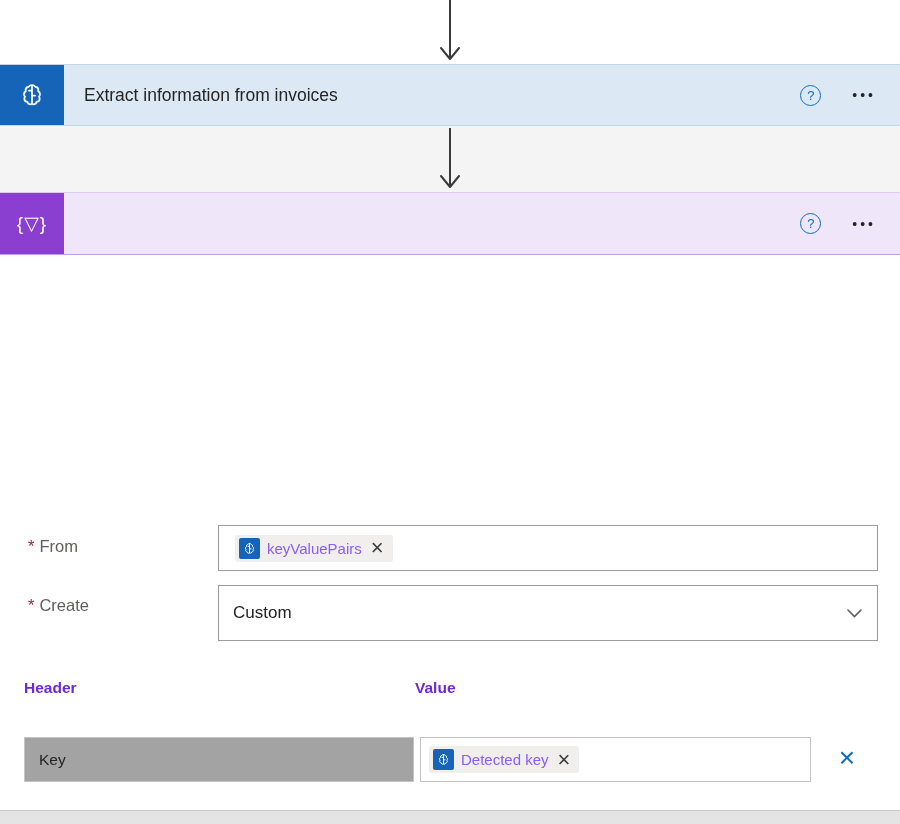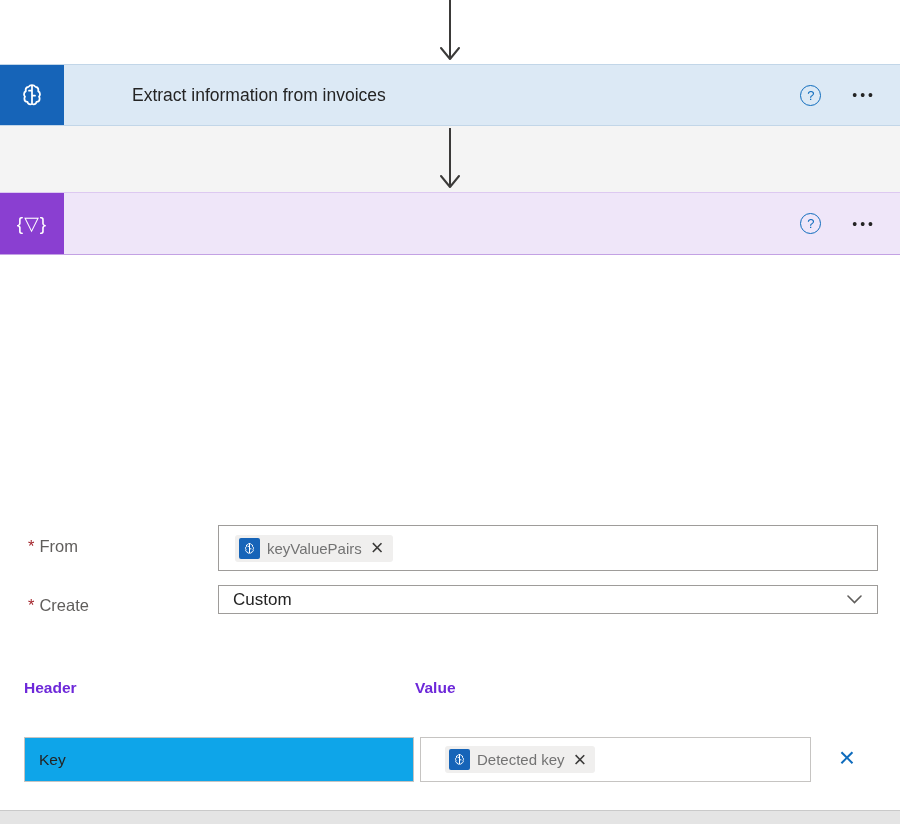--- a/index.html
+++ b/index.html
@@ -5,21 +5,21 @@
   * { margin:0; padding:0; box-sizing:border-box; }
   body { background:#ffffff; font-family:"Liberation Sans", sans-serif; }
   .canvas { position:relative; width:900px; height:824px; background:#ffffff; overflow:hidden; }
 
   .gap-band { position:absolute; left:0; top:126px; width:900px; height:66px; background:#f4f4f4; }
   .bottom-strip { position:absolute; left:0; top:810px; width:900px; height:14px; background:#e4e4e4; border-top:1px solid #c9c9c9; }
 
   .arrow { position:absolute; }
 
   .card-header { position:absolute; left:0; width:900px; display:flex; align-items:center; }
-  #card1-header { top:64px; height:62px; background:#dce9f5; border-top:1px solid #c2d6e8; border-bottom:1px solid #c2d6e8;gap:48px; }
+  #card1-header { top:64px; height:62px; background:#dce9f5; border-top:1px solid #c2d6e8; border-bottom:1px solid #c2d6e8; }
   #card2-header { top:192px; height:63px; background:#efe6f9; border-top:1px solid #ddc9f1; border-bottom:1px solid #c3a1e4; }
 
   .icon-tile { width:64px; height:100%; flex:0 0 64px; display:flex; align-items:center; justify-content:center; }
   .tile-blue { background:#1664b8; }
   .tile-purple { background:#8a3fd1; }
   .tile-glyph { color:#ffffff; font-size:19px; letter-spacing:1px; }
 
   .card-title { margin-left:20px; font-size:17.5px; color:#242424; }
   .header-right { margin-left:auto; display:flex; align-items:center; gap:28px; padding-right:24px; }
   .help-icon { width:21px; height:21px; border:1.6px solid #0f6cbd; border-radius:50%; color:#0f6cbd;
@@ -29,37 +29,37 @@
   .card2-body { position:absolute; left:0; top:255px; width:900px; height:555px; background:#ffffff; }
 
   .field-label { position:absolute; left:28px; font-size:16.5px; color:#605e5c; }
   .req { color:#a4262c; margin-right:5px; }
   #from-label { top:282px;text-align:center; }
   #columns-label { top:341px; }
 
   .big-input { position:absolute; left:218px; width:660px; background:#fff; border:1px solid #9e9c9a;
                display:flex; align-items:center; }
   #from-input { top:270px; height:46px; padding-left:16px; }
-  #columns-input { top:330px; height:29px; padding-left:14px; padding-right:15px; justify-content:space-between; cursor:pointer; }
+  #columns-input { top:330px; height:56px; padding-left:14px; padding-right:15px; justify-content:space-between; cursor:pointer; }
   .select-value { font-size:17px; color:#242424; }
 
   .token { display:inline-flex; align-items:center; background:#f0efee; border-radius:3px; padding:3px 7px 3px 4px; gap:7px; }
   .token-icon { width:21px; height:21px; background:#1664b8; border-radius:2px; display:flex; align-items:center; justify-content:center; flex:0 0 21px; }
   .token-icon svg { width:15px; height:15px; }
-  .token-label { font-size:15px; color:#737373; white-space:nowrap; }
+  .token-label { font-size:15px; color:#8b5cf6; white-space:nowrap; }
   .token-close { font-size:22px; color:#3b3a39; line-height:18px; cursor:pointer; padding:0 2px; }
 
   .col-label { position:absolute; top:424px; font-weight:700; font-size:15.5px; color:#6d28d9; }
   #header-col { left:24px; }
   #value-col { left:415px; }
 
-  .cell-input { position:absolute; left:24px; width:390px; height:45px; border:1px solid #c6c4c2; background:#0ea5e9;
+  .cell-input { position:absolute; left:24px; width:390px; height:45px; border:1px solid #c6c4c2; background:#a3a3a3;
                 font-family:"Liberation Sans", sans-serif; font-size:15.5px; color:#242424; padding-left:14px; outline:none; }
   .value-cell { position:absolute; left:420px; width:391px; height:45px; border:1px solid #c6c4c2; background:#fff;
-                display:flex; align-items:center; padding-left:24px; }
+                display:flex; align-items:center; padding-left:8px; }
   .r1 { top:482px; } .r2 { top:568px; }
 
   .row-del { position:absolute; left:834px; width:26px; height:28px; color:#0f6cbd; font-size:28px; line-height:26px;
              text-align:center; cursor:pointer; }
   #del-r1 { top:490px; }
 </style>
 </head>
 <body>
 
 <div class="canvas">

